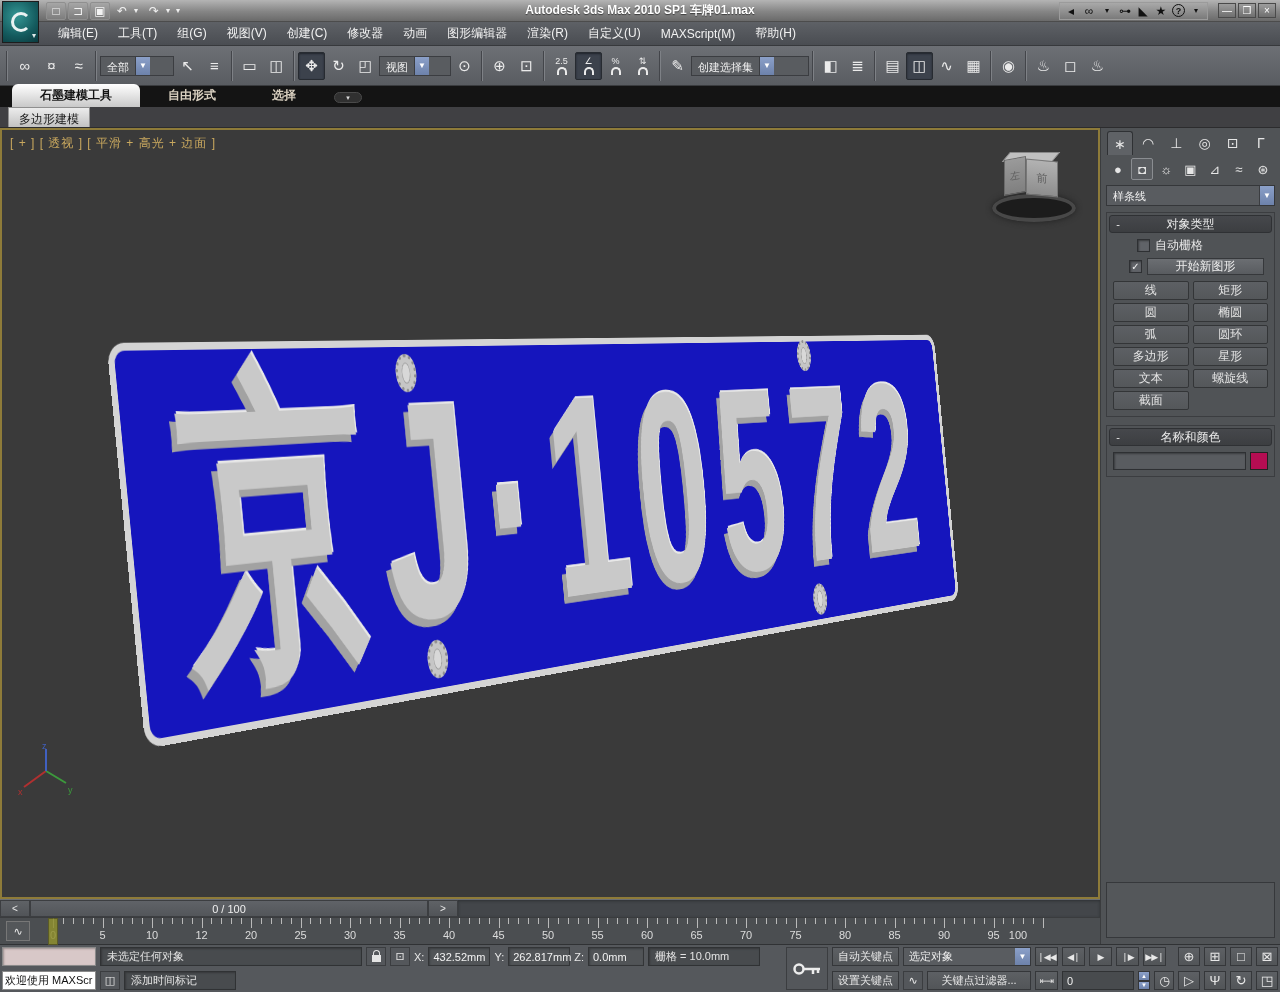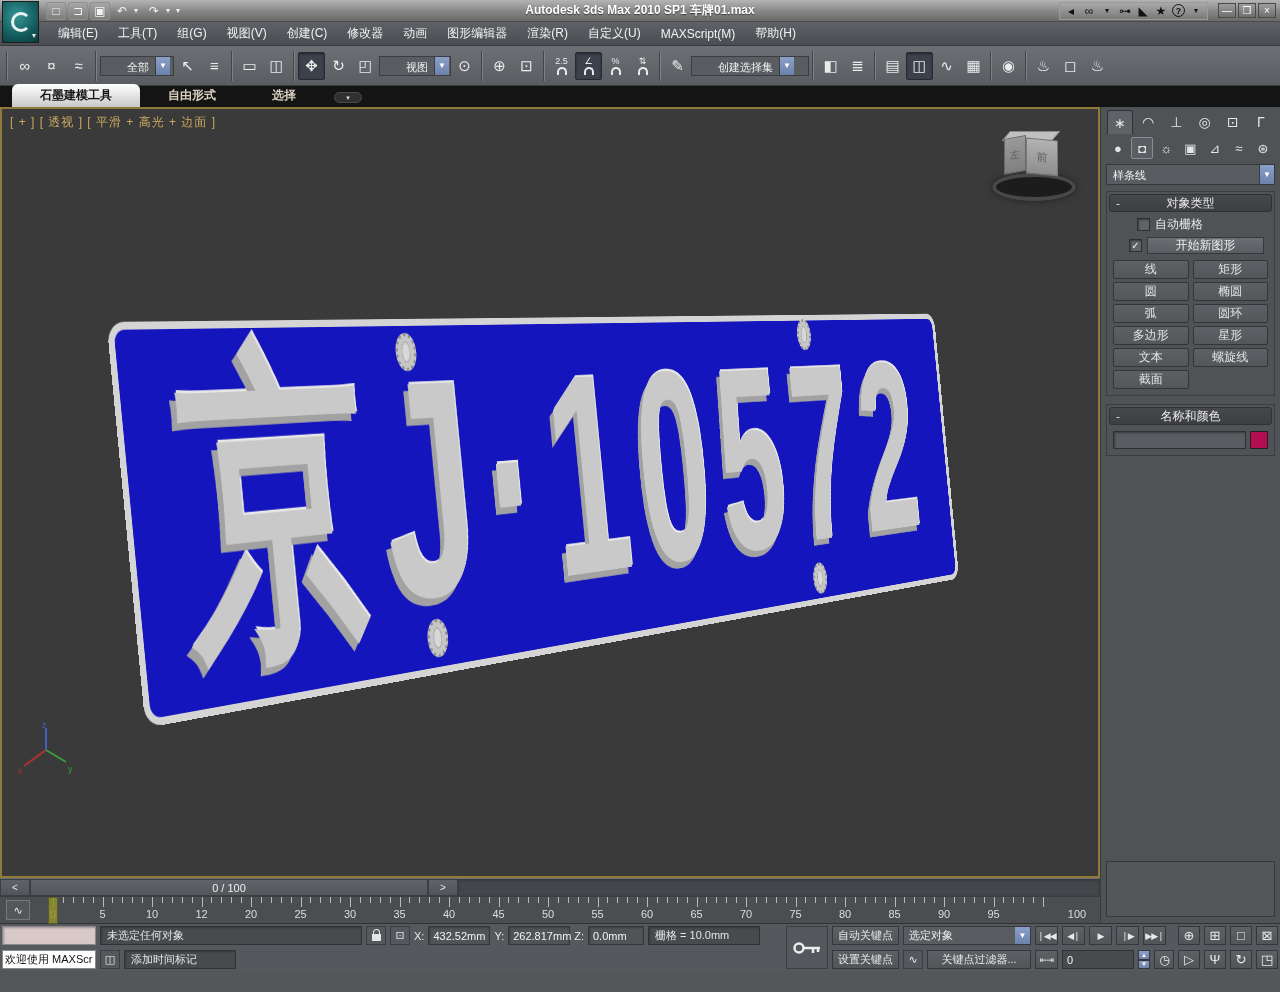--- a/index.html
+++ b/index.html
@@ -26,21 +26,21 @@
   
   .menubar { height:24px; background:linear-gradient(#5e6166,#4a4d52); display:flex; align-items:center; padding-left:48px; border-bottom:1px solid #37393c; }
   .menu-item { padding:4px 10px; color:#f2f2f2; font-size:12px; white-space:nowrap; }
 
   
   .maintoolbar { height:40px; background:linear-gradient(#6d7075,#595c61); display:flex; align-items:center; padding:0 3px; border-bottom:1px solid #3a3c3f; }
   .tbtn { width:27px; height:28px; display:flex; align-items:center; justify-content:center; color:#ebebeb; font-size:15px; border-radius:2px; flex:none; }
   .tbtn.pressed { background:#3c424c; border:1px solid #272b31; box-shadow:inset 0 1px 2px #20242a; }
   .tsep { width:0; height:30px; border-left:1px solid #43454a; border-right:1px solid #7e8186; margin:0 3px; flex:none; }
   .tdrop { height:20px; display:flex; border:1px solid #3b3d41; background:#595c60; align-items:stretch; flex:none; }
-  .tdrop-txt { padding:3px 6px 0 6px; font-size:11px; color:#f0f0f0;margin-left:20px; }
+  .tdrop-txt { padding:3px 6px 0 6px; font-size:11px; color:#f0f0f0; }
   .tdrop-arrow { width:15px; background:linear-gradient(#8ba0c9,#6d82ab); color:#fff; font-size:8px; display:flex; align-items:center; justify-content:center; border-left:1px solid #3b3d41; }
   .snap-btn { display:flex; flex-direction:column; align-items:center; justify-content:center; width:27px; height:28px; color:#ebebeb; flex:none; }
   .snap-lbl { font-size:9px; line-height:9px; }
   .magnet { width:10px; height:8px; border:2px solid #ebebeb; border-bottom:none; border-radius:6px 6px 0 0; margin-top:1px; }
 
   
   .ribbon-tabs { height:21px; background:#141414; display:flex; align-items:flex-end; padding-left:12px; }
   .rtab { padding:3px 28px; font-size:12px; font-weight:bold; color:#d8cfbf; white-space:nowrap; }
   .rtab.active { background:linear-gradient(#ffffff,#c9c9c9); color:#141414; border-radius:6px 6px 0 0; }
   .rtab-more { width:28px; height:11px; background:#303030; border:1px solid #4a4a4a; border-radius:6px; color:#ddd; font-size:7px; display:flex; align-items:center; justify-content:center; margin:0 0 4px 10px; }
@@ -312,20 +312,23 @@
     <span class="tbtn">
         <span>♨</span>
       </span>
   </div>
 
   <div class="ribbon-tabs">
     <span class="rtab active">石墨建模工具</span>
     <span class="rtab">自由形式</span>
     <span class="rtab">选择</span>
     <span class="rtab-more">▾</span>
+  </div>
+  <div class="ribbon-sub">
+    <span class="rsubtab">多边形建模</span>
   </div>
 
   <div class="workarea">
     <div class="left-col">
 
       <div class="viewport">
         <div class="vlabel">[ + ] [ 透视 ] [ 平滑 + 高光 + 边面 ]</div>
 
         <div class="plate-wrap">
           <div class="plate">
@@ -491,21 +494,21 @@
           <span class="tlabel" style="left: 548px;">50</span>
           <span class="tlabel" style="left: 597.5px;">55</span>
           <span class="tlabel" style="left: 647px;">60</span>
           <span class="tlabel" style="left: 696.5px;">65</span>
           <span class="tlabel" style="left: 746px;">70</span>
           <span class="tlabel" style="left: 795.5px;">75</span>
           <span class="tlabel" style="left: 845px;">80</span>
           <span class="tlabel" style="left: 894.5px;">85</span>
           <span class="tlabel" style="left: 944px;">90</span>
           <span class="tlabel" style="left: 993.5px;">95</span>
-          <span class="tlabel" style="left: 1077px;">100</span>
+          <span class="tlabel" style="left: 1018px;">100</span>
         </div>
     </div>
 
     <div class="cmd-panel">
       <div class="cp-tabs">
         <span class="cp-tab active">
             <span>∗</span>
           </span>
         <span class="cp-tab">
             <span>◠</span>

